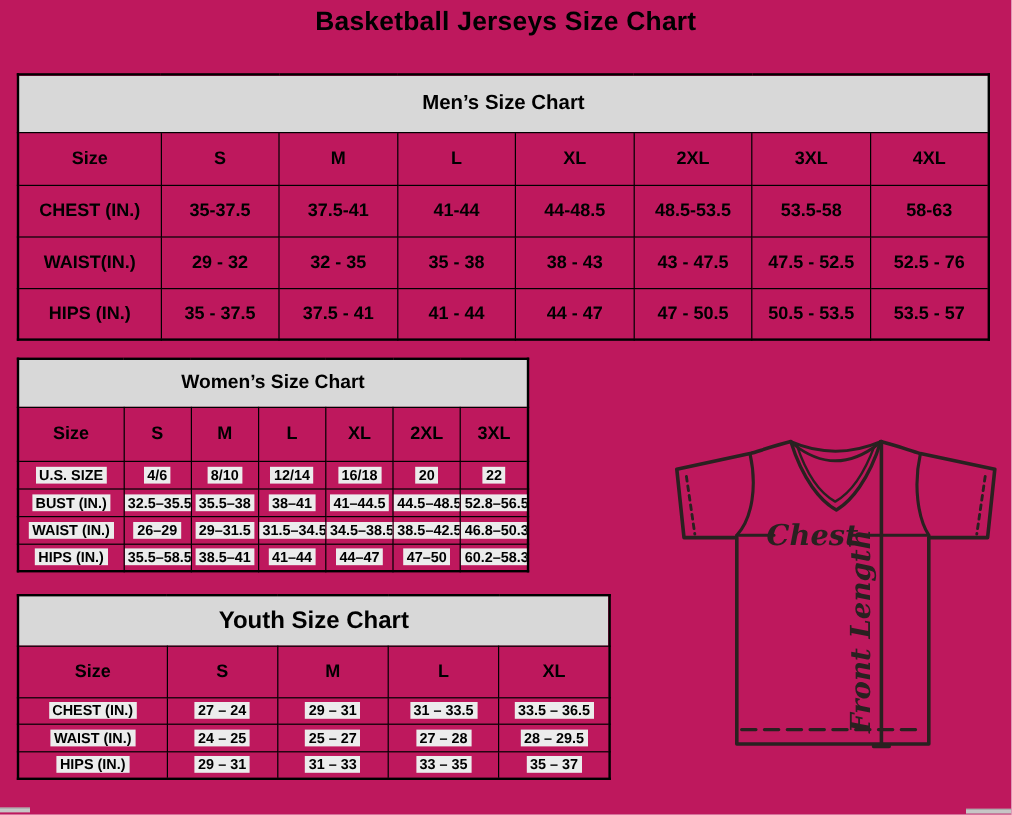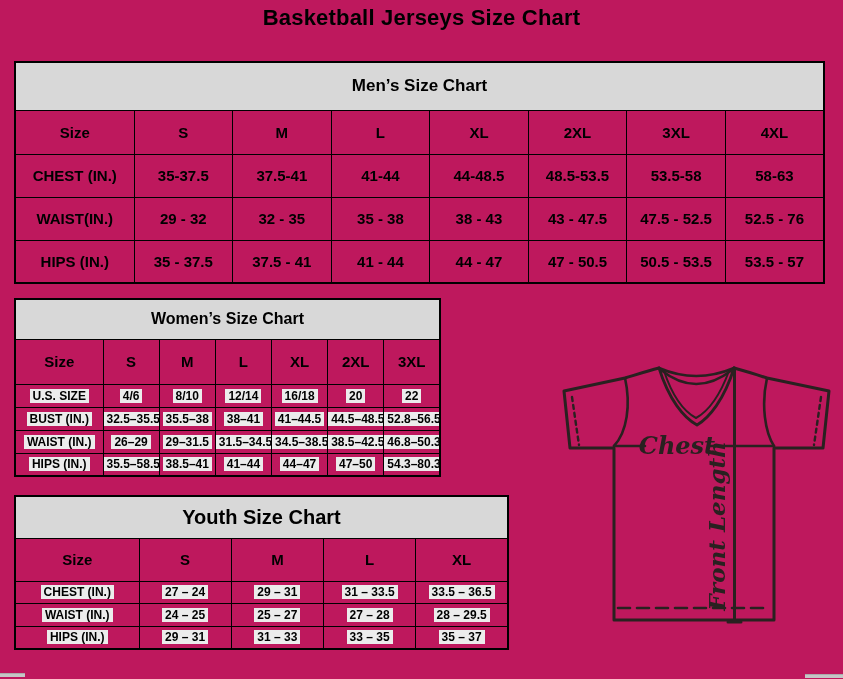--- a/index.html
+++ b/index.html
@@ -196,21 +196,21 @@
           <td><span class="cellpad">38.5–42.5</span></td>
           <td><span class="cellpad">46.8–50.3</span></td>
         </tr>
         <tr class="data">
           <td><span class="cellpad">HIPS (IN.)</span></td>
           <td><span class="cellpad">35.5–58.5</span></td>
           <td><span class="cellpad">38.5–41</span></td>
           <td><span class="cellpad">41–44</span></td>
           <td><span class="cellpad">44–47</span></td>
           <td><span class="cellpad">47–50</span></td>
-          <td><span class="cellpad">54.3–80.3</span></td>
+          <td><span class="cellpad">60.2–58.3</span></td>
         </tr>
       </tbody>
     </table>
 
   <table class="size-table" id="youth-table">
       <colgroup>
         <col class="label-col">
         <col>
         <col>
         <col>

